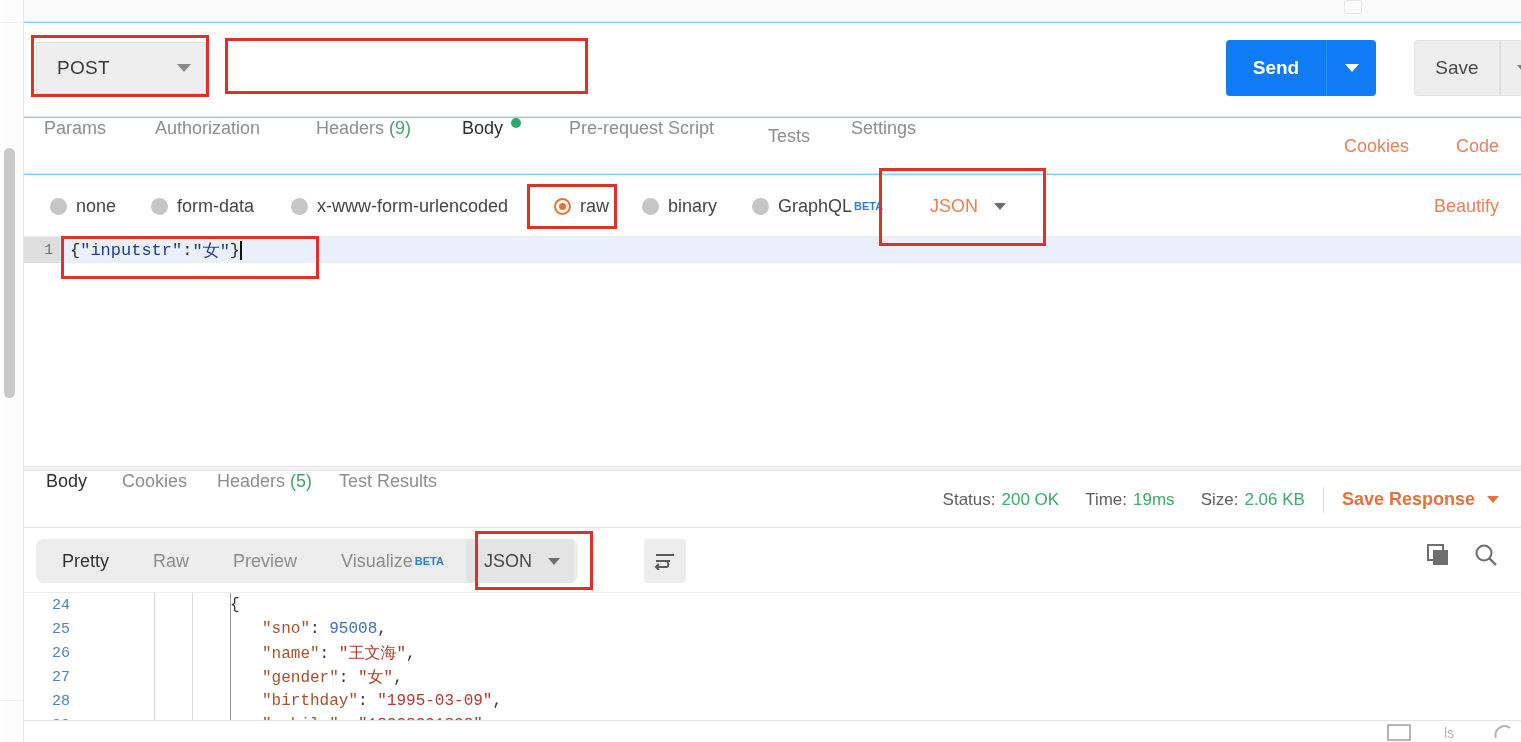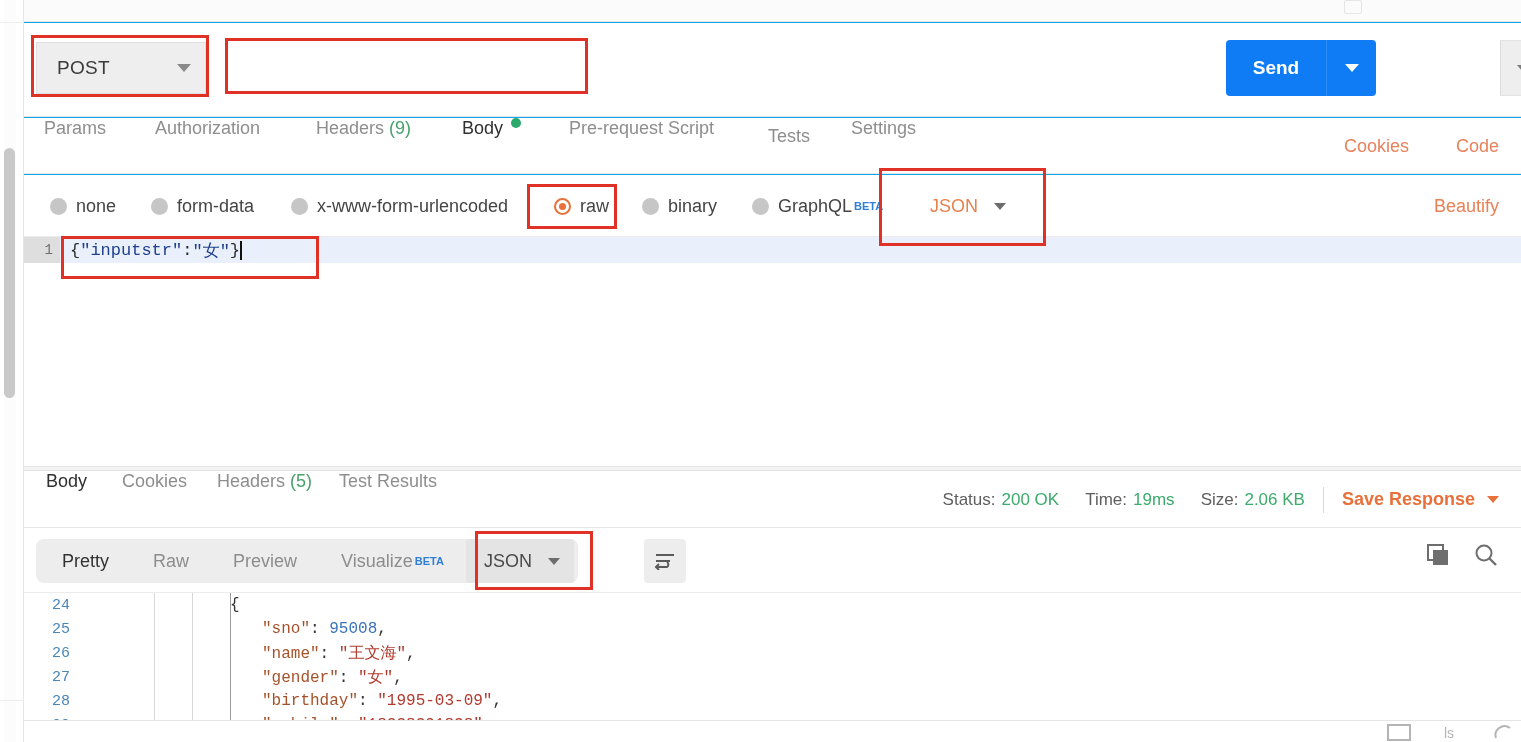--- a/index.html
+++ b/index.html
@@ -8,21 +8,21 @@
     width: 1521px; height: 742px;
     overflow: hidden;
     background: #ffffff;
     font-family: "Liberation Sans", sans-serif;
   }
 
   #app {
     position: relative;
     width: 1521px;
     height: 742px;
-    background: #0ea5e9;
+    background: #7dd3fc;
   }
 
   
   .left-rail {
     position: absolute; left: 0; top: 0;
     width: 24px; height: 742px;
     background: #ffffff;
     border-right: 1px solid #e6e6e6;
   }
   .left-rail-track {
@@ -428,20 +428,21 @@
       <span class="method-label">POST</span>
       <span class="caret"></span>
     </div>
 
 
     <button class="send-btn">Send</button>
     <div class="send-caret-btn">
       <span class="caret"></span>
     </div>
 
+    <button class="save-btn">Save</button>
     <div class="save-caret-btn">
       <span class="caret"></span>
     </div>
   </div>
 
   <div class="req-tabs">
     <div class="tab" style="left:20px;">
       <span>Params</span>
     </div>
     <div class="tab" style="left:131px;">

